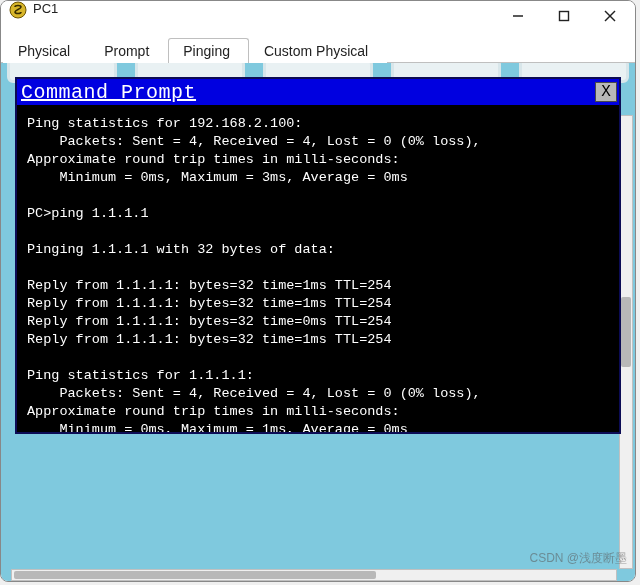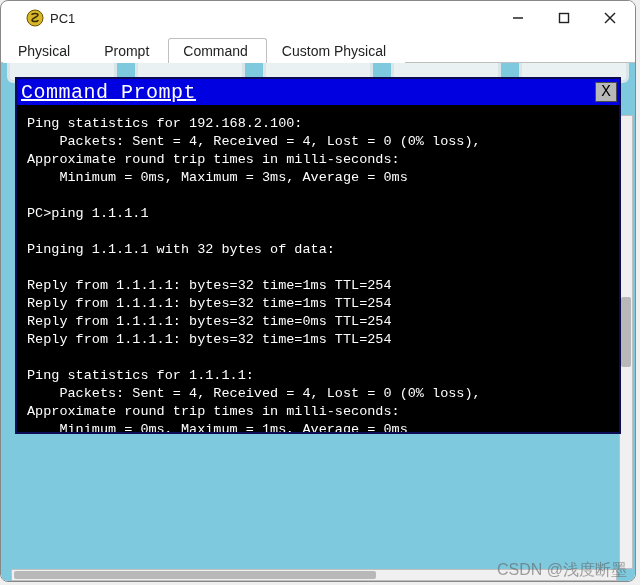--- a/index.html
+++ b/index.html
@@ -16,24 +16,23 @@
     background: #ffffff;
     border: 1px solid #888;
     border-radius: 8px;
     display: flex;
     flex-direction: column;
     overflow: hidden;
   }
   .titlebar {
     height: 34px;
     display: flex;
-    align-items: center;
+    align-items: flex-start;
     padding: 0 2px 0 8px;
     background: #ffffff;
-    margin-left: 17px;
   }
   .titlebar .app-icon {
     width: 18px; height: 18px;
     margin-right: 6px;
     display: inline-flex; align-items: center; justify-content: center;
   }
   .titlebar .title {
     flex: 1;
     font-size: 13px;
     color: #222;
@@ -161,22 +160,22 @@
   }
   .outer-scroll-h .thumb {
     position: absolute;
     top: 1px; bottom: 1px;
     left: 2px; width: 60%;
     background: #b8b8b8;
     border-radius: 2px;
   }
   .watermark {
     position: absolute;
-    right: 8px; bottom: 0;
-    font-size: 16px;
+    right: 8px; bottom: 14px;
+    font-size: 12px;
     color: rgba(90,90,90,0.55);
     z-index: 5;
     pointer-events: none;
   }
 </style>
 </head>
 <body>
 
 <div class="window">
 
@@ -202,21 +201,21 @@
       <svg width="12" height="12">
           <line x1="1" y1="1" x2="11" y2="11" stroke="#222" stroke-width="1.4"></line>
           <line x1="11" y1="1" x2="1" y2="11" stroke="#222" stroke-width="1.4"></line>
         </svg>
     </span>
   </div>
 
   <div class="tabs">
     <div class="tab">Physical</div>
     <div class="tab">Prompt</div>
-    <div class="tab active">Command</div>
+    <div class="tab active">Pinging</div>
     <div class="tab">Custom Physical</div>
   </div>
 
   <div class="desktop-area">
     <div class="bgshapes">
       <div class="shape"></div>
       <div class="shape"></div>
       <div class="shape"></div>
       <div class="shape"></div>
       <div class="shape"></div>

